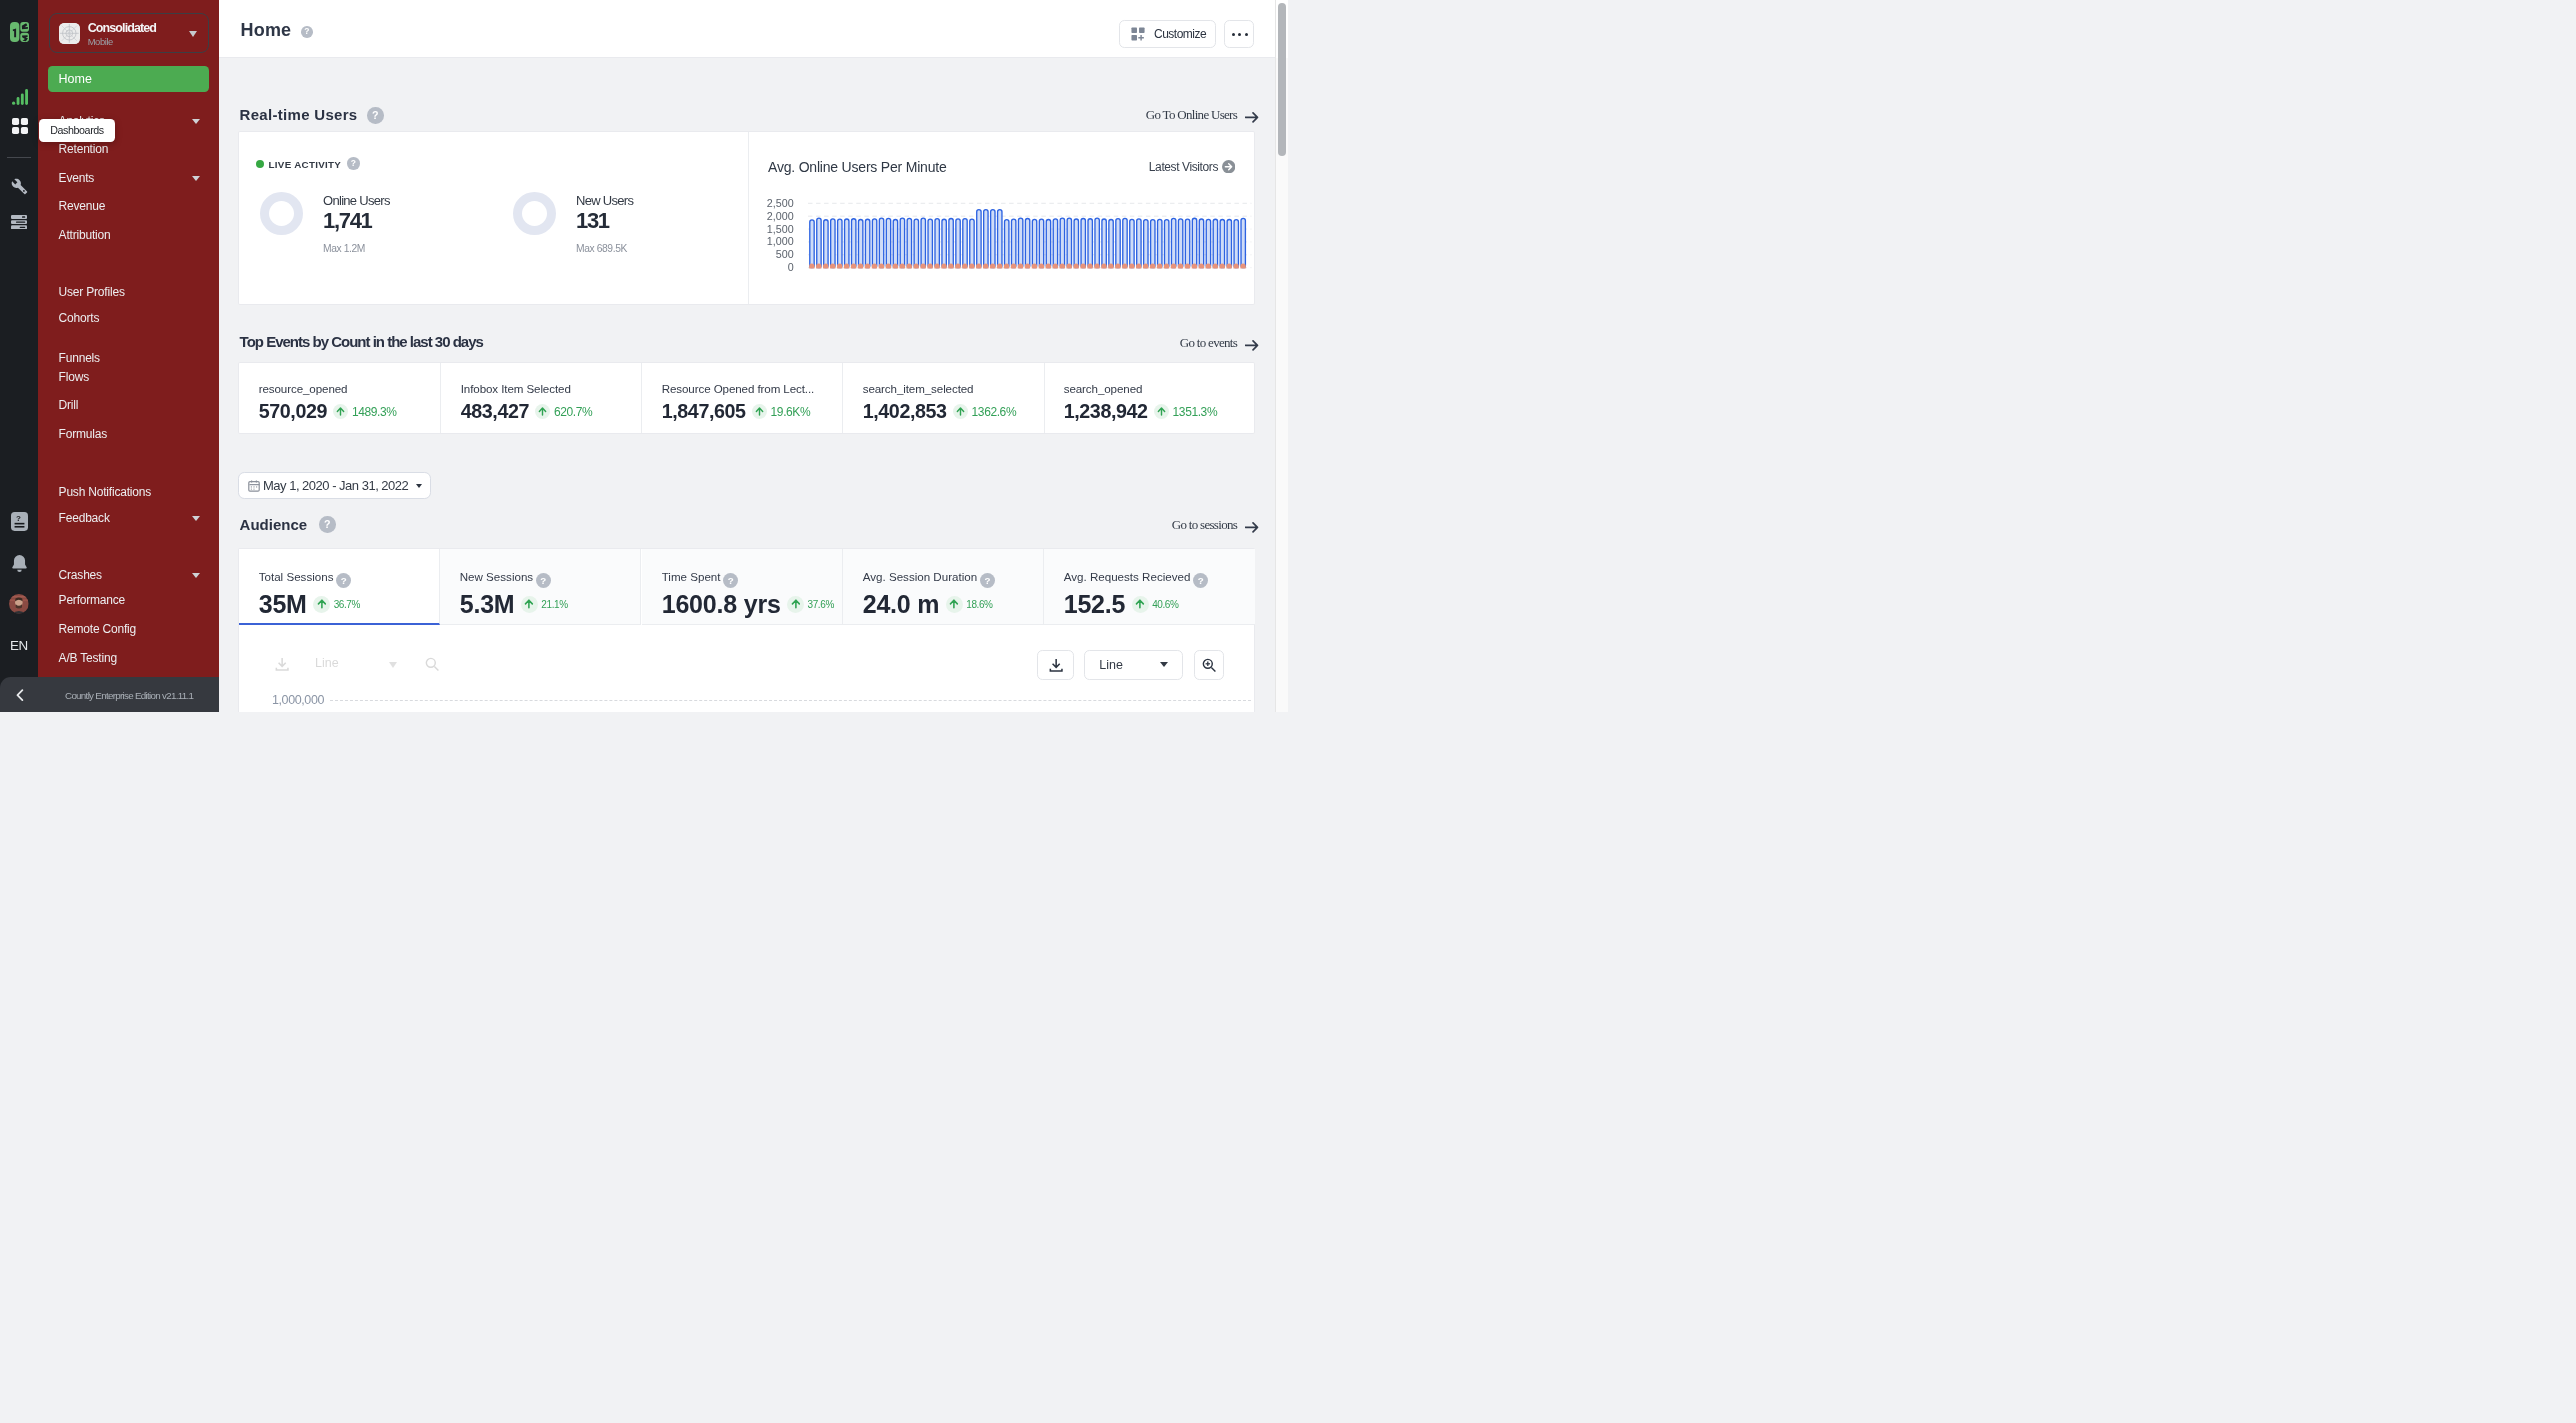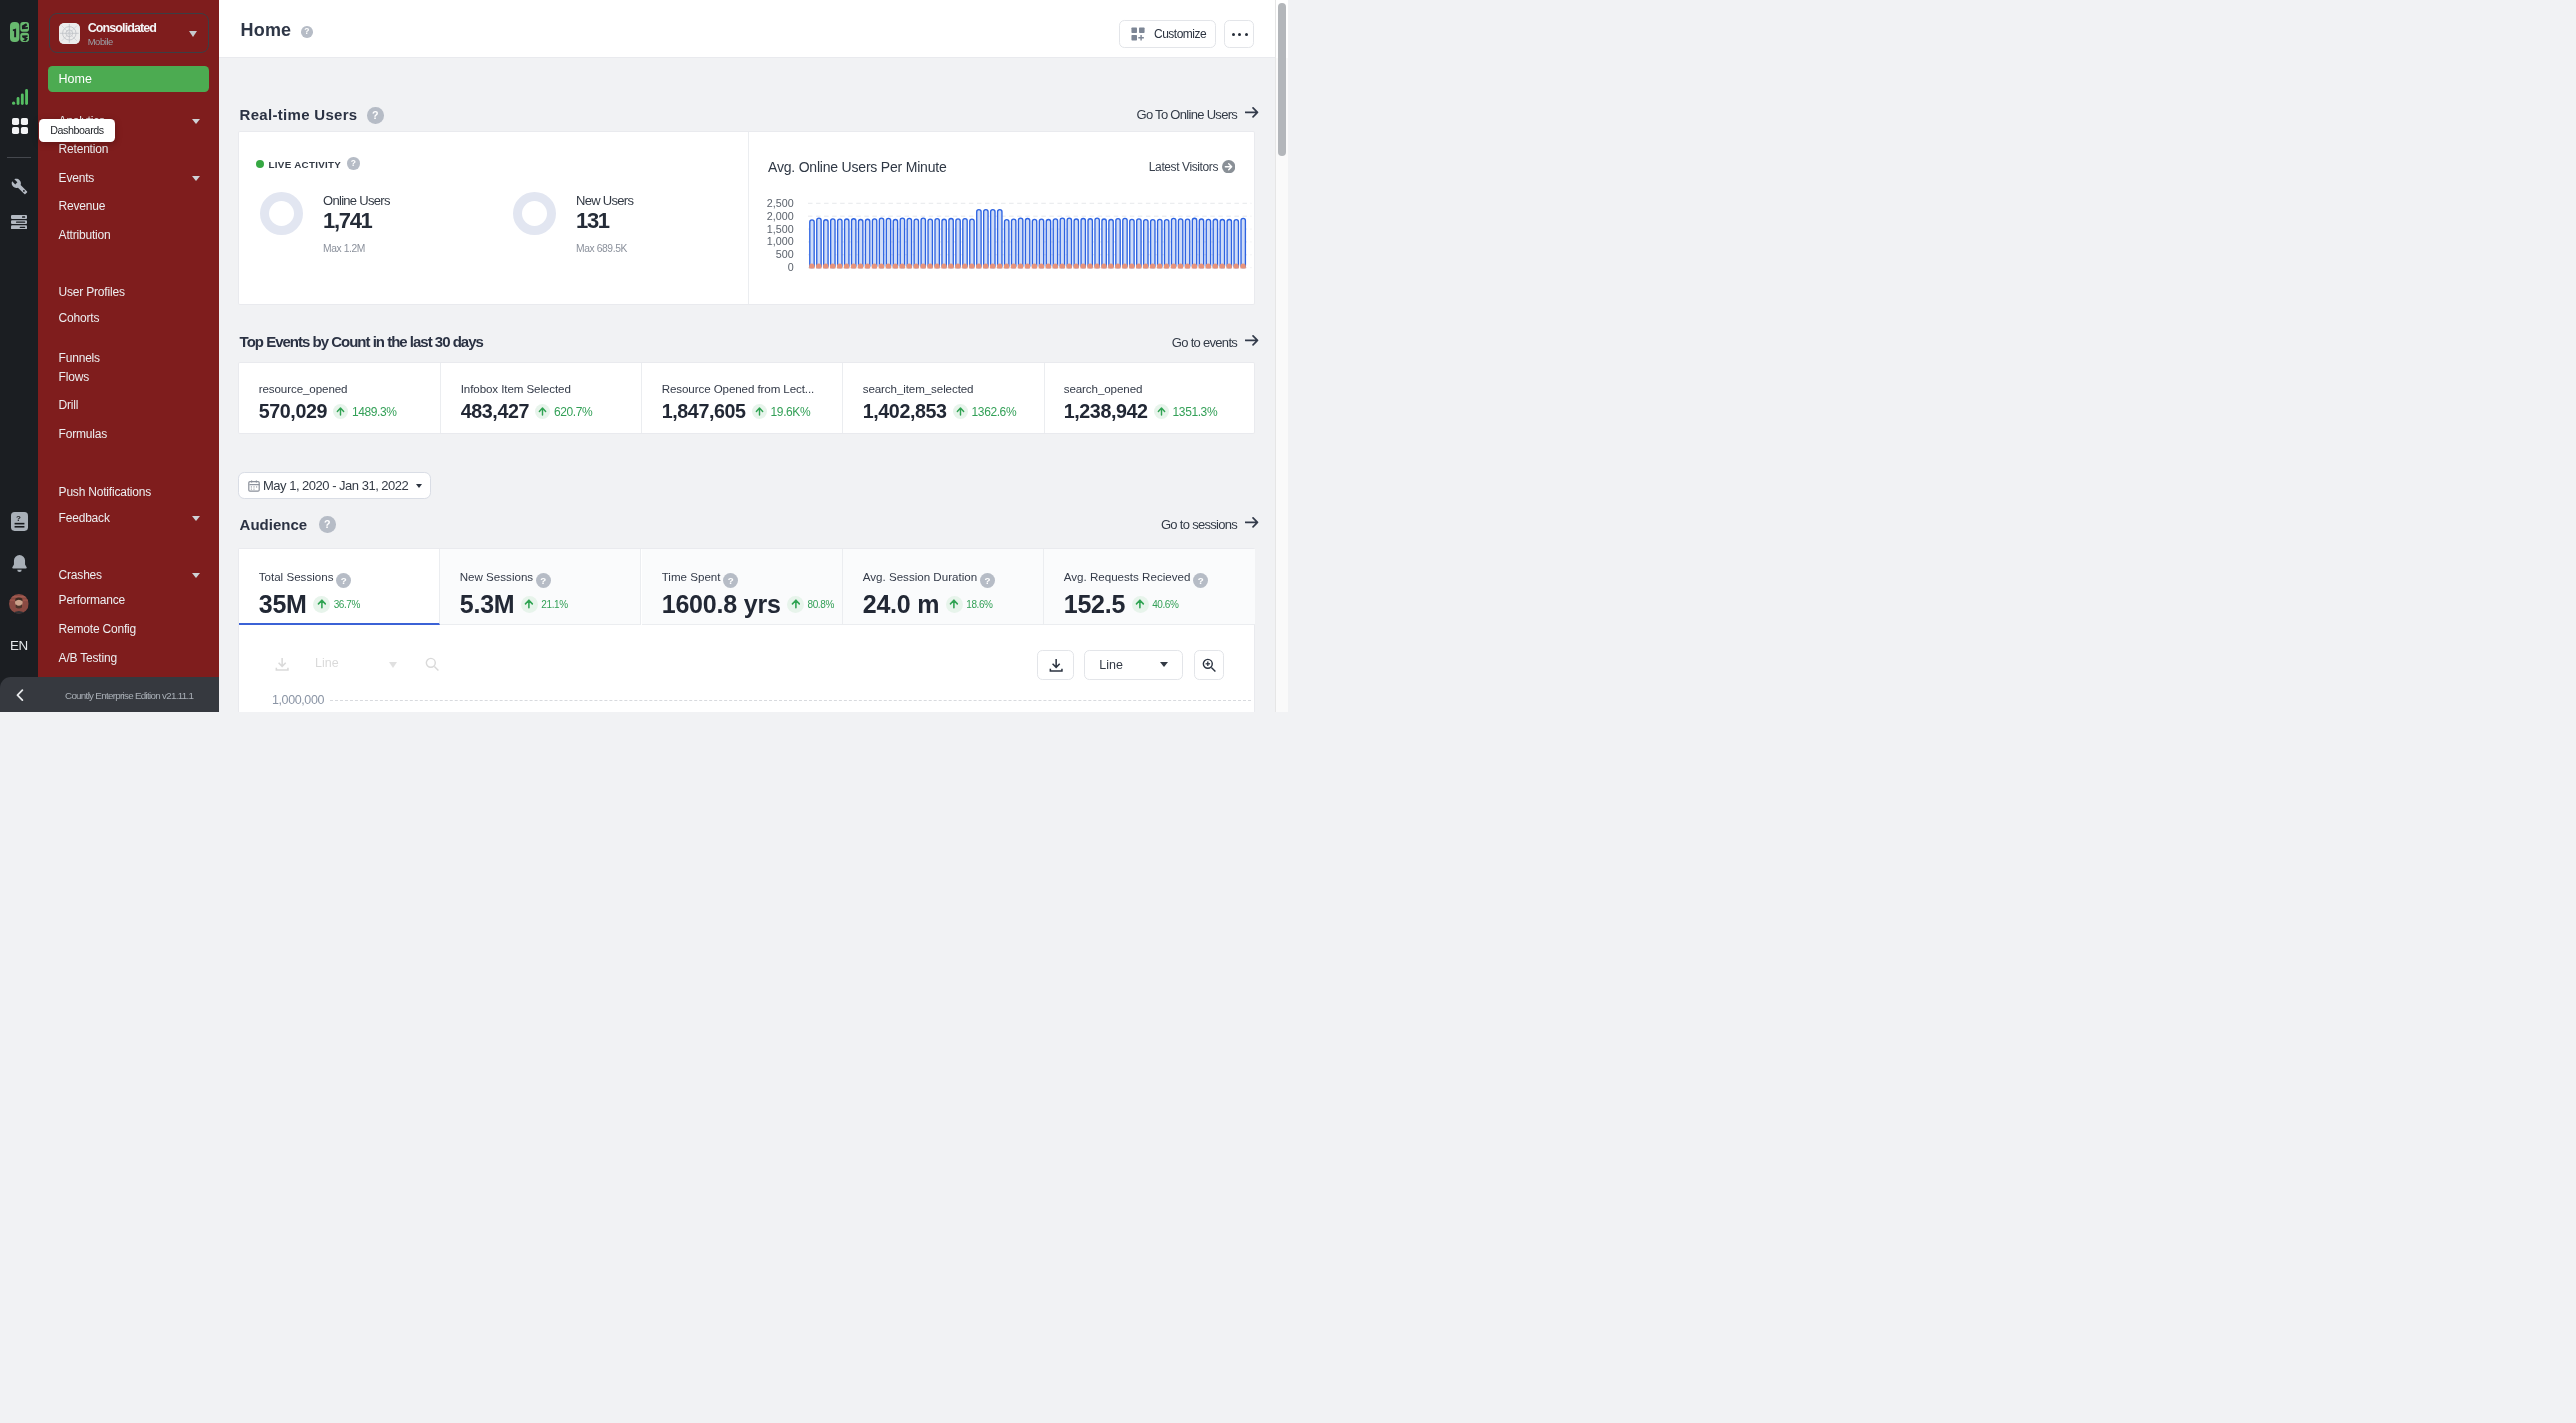--- a/index.html
+++ b/index.html
@@ -38,21 +38,21 @@
   .btn { position:absolute; background:#fff; border:0.9px solid #e3e5e9; border-radius:5.4px; }
   #customize { left:900px; top:19.7px; width:97px; height:28px; font-size:12px; font-weight:500; color:#2b3340; letter-spacing:-0.5px; }
   #customize span { position:absolute; left:34px; top:6.3px; }
   #dots { left:1005px; top:19.7px; width:30px; height:28px; }
   #dots i { position:absolute; top:12.5px; width:3.1px; height:3.1px; border-radius:50%; background:#252c38; }
 
   #content { position:absolute; left:0; top:59px; width:1069px; height:653px; background:#f1f2f4; }
 
   .sectitle { position:absolute; font-size:15px; font-weight:700; color:#2b3243; }
   .seclink { position:absolute; font-size:13px; font-weight:500; color:#333b47; white-space:nowrap; letter-spacing:-0.7px; }
-  .golink { display:flex; align-items:flex-start; gap:8px; }
+  .golink { display:flex; align-items:flex-end; gap:8px;font-family:Liberation Serif, serif; }
 
   .card { position:absolute; left:19px; width:1017px; background:#fff; border:0.9px solid #e9eaee; border-radius:1.8px; }
 
   
   #rtcard { top:72px; height:174px; }
   #rtdivider { position:absolute; left:509px; top:0; width:0.9px; height:100%; background:#ebedf0; }
   .donut { position:absolute; width:43px; height:43px; border-radius:50%; border:9.8px solid #e2e6f1; }
   .rtlabel { position:absolute; font-size:13px; color:#333a45; letter-spacing:-0.7px; }
   .rtnum { position:absolute; font-size:22px; font-weight:700; color:#252c38; letter-spacing:-1.3px; }
   .rtmax { position:absolute; font-size:10.3px; color:#8b919c; letter-spacing:-0.4px; }
@@ -474,21 +474,21 @@
       <div class="autab" style="left:201px; width:201px;">
           <div><span class="aulabel">New Sessions</span><span class="qmark">?</span></div>
           <div style="margin-top:1.8px;"><span class="aunum">5.3M</span><span class="uparrow" style="width:17px;height:17px;"><svg style="position:absolute;left:3.6px;top:3.6px;" width="9.8" height="9.8" viewBox="0 0 10 10">
                 <path d="M5 9 V1.5 M1.5 5 L5 1.2 L8.5 5" stroke="#2fa352" stroke-width="1.6" fill="none" stroke-linecap="round" stroke-linejoin="round"></path>
               </svg></span><span class="aupct">21.1%</span></div>
         </div>
       <div class="autab" style="left:403px; width:201px;">
           <div><span class="aulabel">Time Spent</span><span class="qmark">?</span></div>
           <div style="margin-top:1.8px;"><span class="aunum">1600.8 yrs</span><span class="uparrow" style="width:17px;height:17px;"><svg style="position:absolute;left:3.6px;top:3.6px;" width="9.8" height="9.8" viewBox="0 0 10 10">
                 <path d="M5 9 V1.5 M1.5 5 L5 1.2 L8.5 5" stroke="#2fa352" stroke-width="1.6" fill="none" stroke-linecap="round" stroke-linejoin="round"></path>
-              </svg></span><span class="aupct">80.8%</span></div>
+              </svg></span><span class="aupct">37.6%</span></div>
         </div>
       <div class="autab" style="left:604px; width:201px;">
           <div><span class="aulabel">Avg. Session Duration</span><span class="qmark">?</span></div>
           <div style="margin-top:1.8px;"><span class="aunum">24.0 m</span><span class="uparrow" style="width:17px;height:17px;"><svg style="position:absolute;left:3.6px;top:3.6px;" width="9.8" height="9.8" viewBox="0 0 10 10">
                 <path d="M5 9 V1.5 M1.5 5 L5 1.2 L8.5 5" stroke="#2fa352" stroke-width="1.6" fill="none" stroke-linecap="round" stroke-linejoin="round"></path>
               </svg></span><span class="aupct">18.6%</span></div>
         </div>
       <div class="autab" style="left:805px; width:211px; border-right:none;">
           <div><span class="aulabel">Avg. Requests Recieved</span><span class="qmark">?</span></div>
           <div style="margin-top:1.8px;"><span class="aunum">152.5</span><span class="uparrow" style="width:17px;height:17px;"><svg style="position:absolute;left:3.6px;top:3.6px;" width="9.8" height="9.8" viewBox="0 0 10 10">

